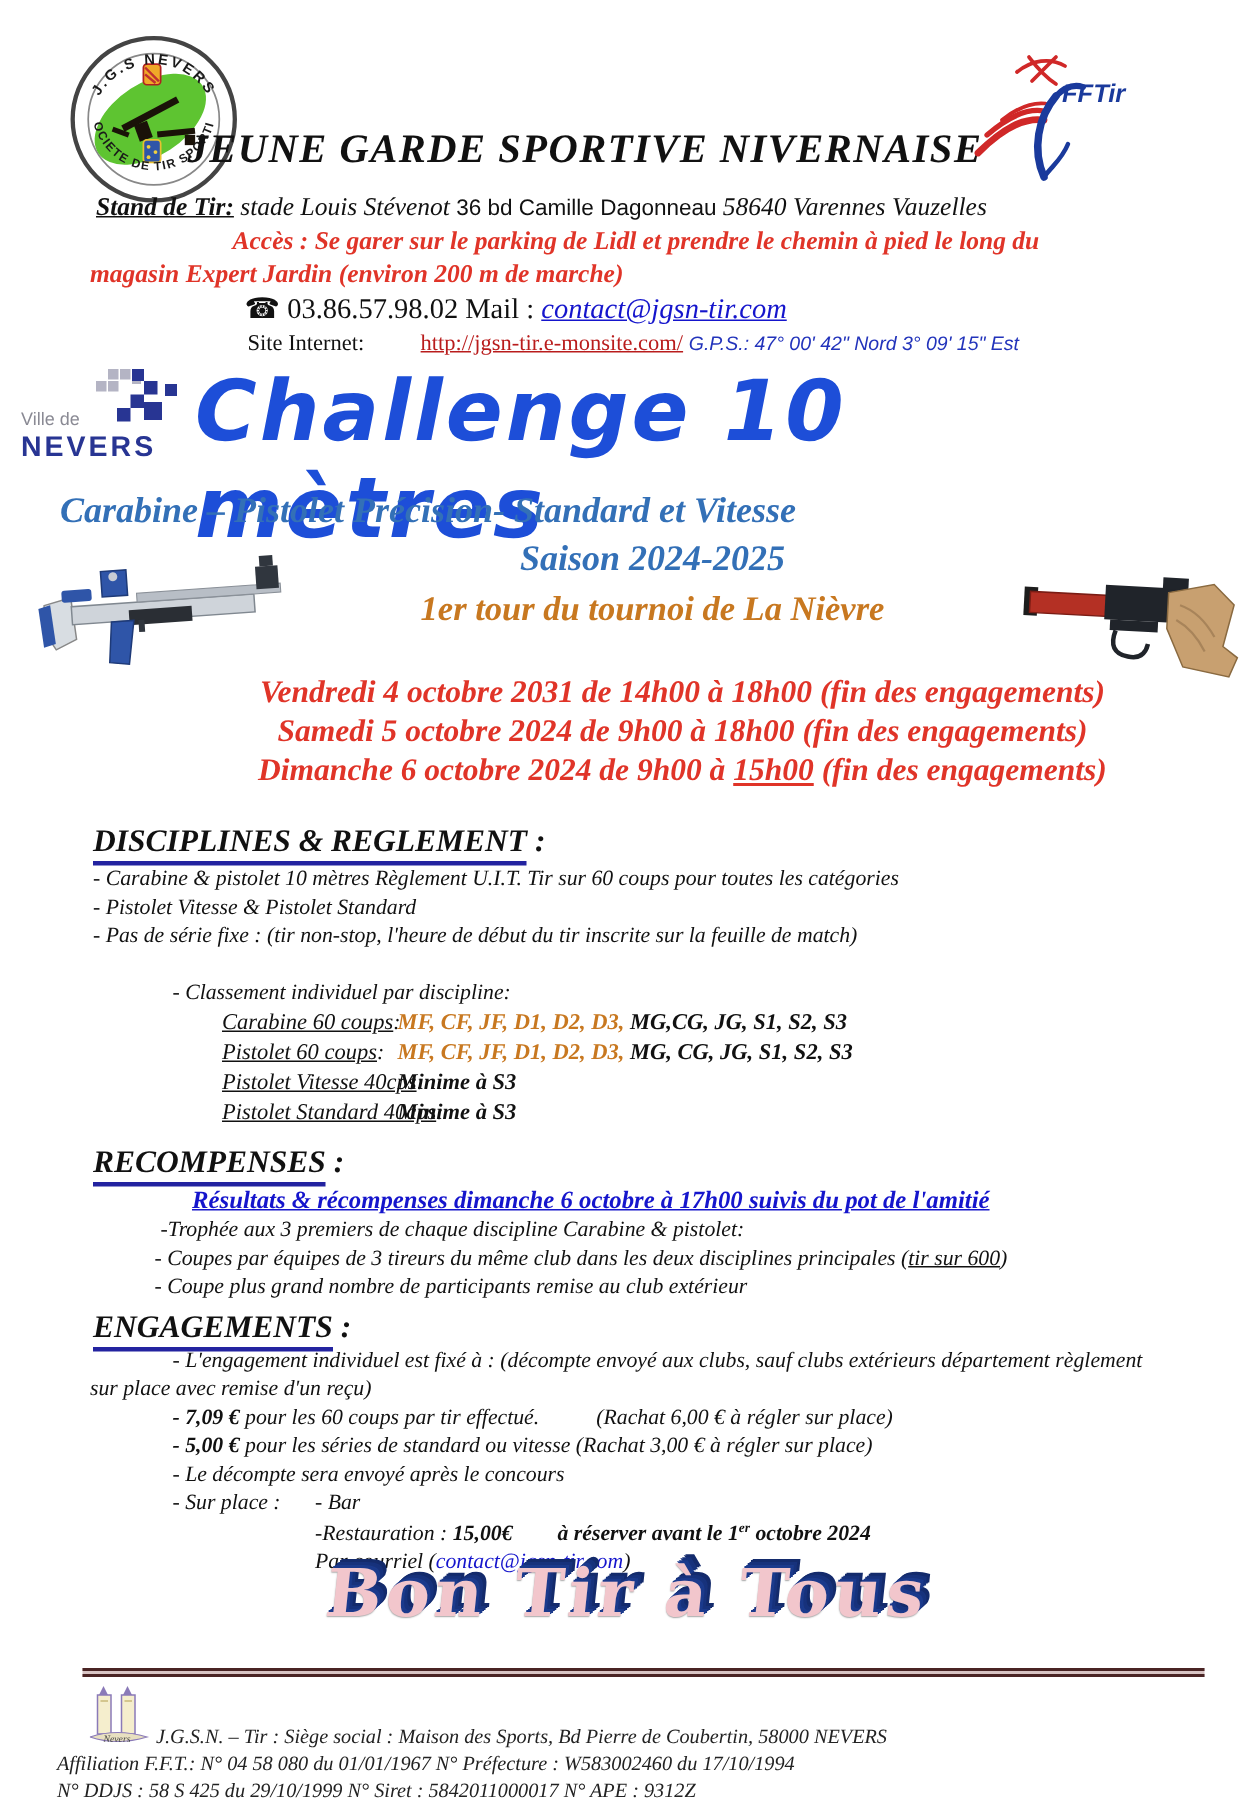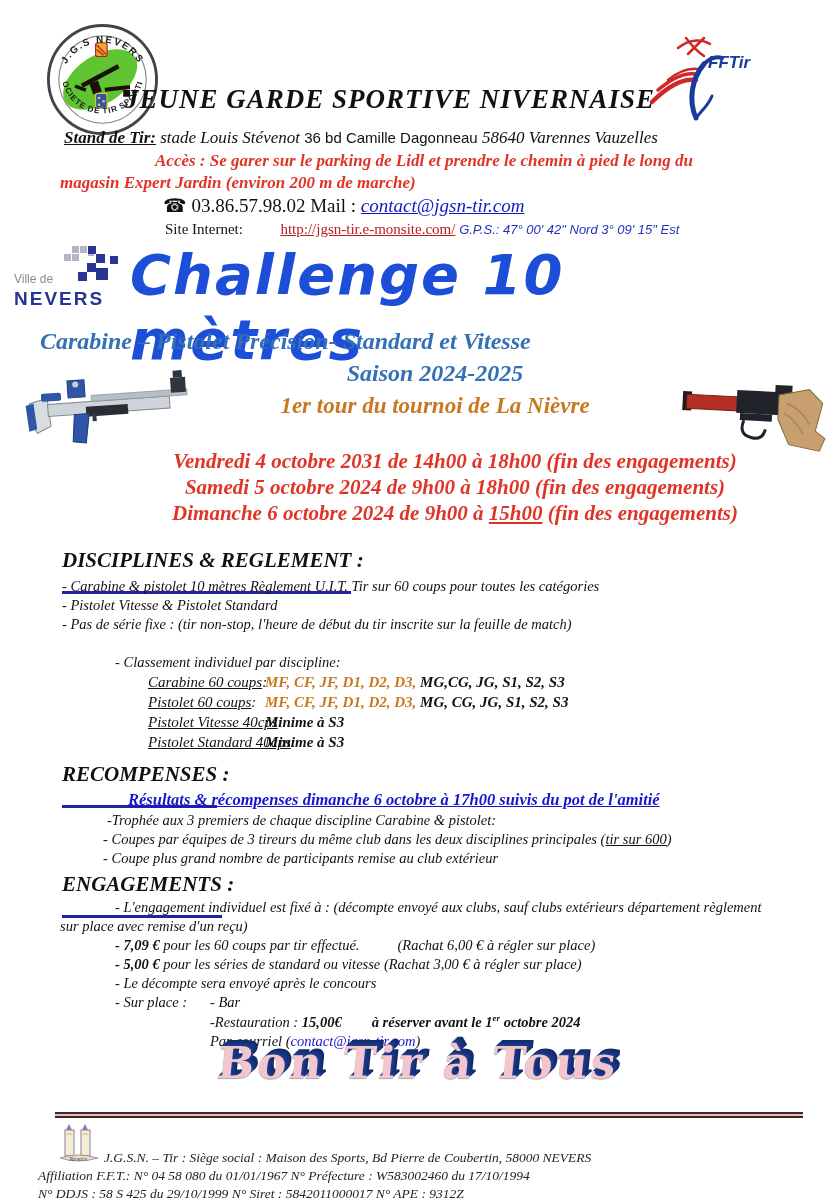--- a/index.html
+++ b/index.html
@@ -33,21 +33,21 @@
             font-weight:bold;font-style:italic;color:#3370b7;}
   .season{left:40px;top:360px;width:790px;text-align:center;font-size:24px;
           font-weight:bold;font-style:italic;color:#3370b7;}
   .tour{left:40px;top:393px;width:790px;text-align:center;font-size:23px;
         font-weight:bold;font-style:italic;color:#c87820;}
   
   .date-line{left:74px;width:762px;text-align:center;font-size:21px;font-weight:bold;
              font-style:italic;color:#e03428;}
   
   .sec-head{font-size:21px;font-weight:bold;font-style:italic;}
-  .sec-head .hd{display:inline-block;border-bottom:3px solid #2323a0;padding-bottom:18px;}
+  .sec-head .hd{display:inline-block;border-bottom:3px solid #2323a0;padding-bottom:1px;}
   .body-t{font-size:14.5px;font-style:italic;}
   .cat-label{font-size:15px;font-style:italic;text-decoration:underline;}
   .cat-orange{color:#c87820;font-weight:bold;font-style:italic;font-size:15px;}
   .cat-black{font-weight:bold;font-style:italic;font-size:15px;}
   .highlight{color:#1515cc;font-weight:bold;font-style:italic;font-size:16.5px;
              text-decoration:underline;}
   .rachat{margin-left:38px;}
   sup{font-size:9px;}
   
   .wordart{left:0;top:1037px;width:836px;text-align:center;

